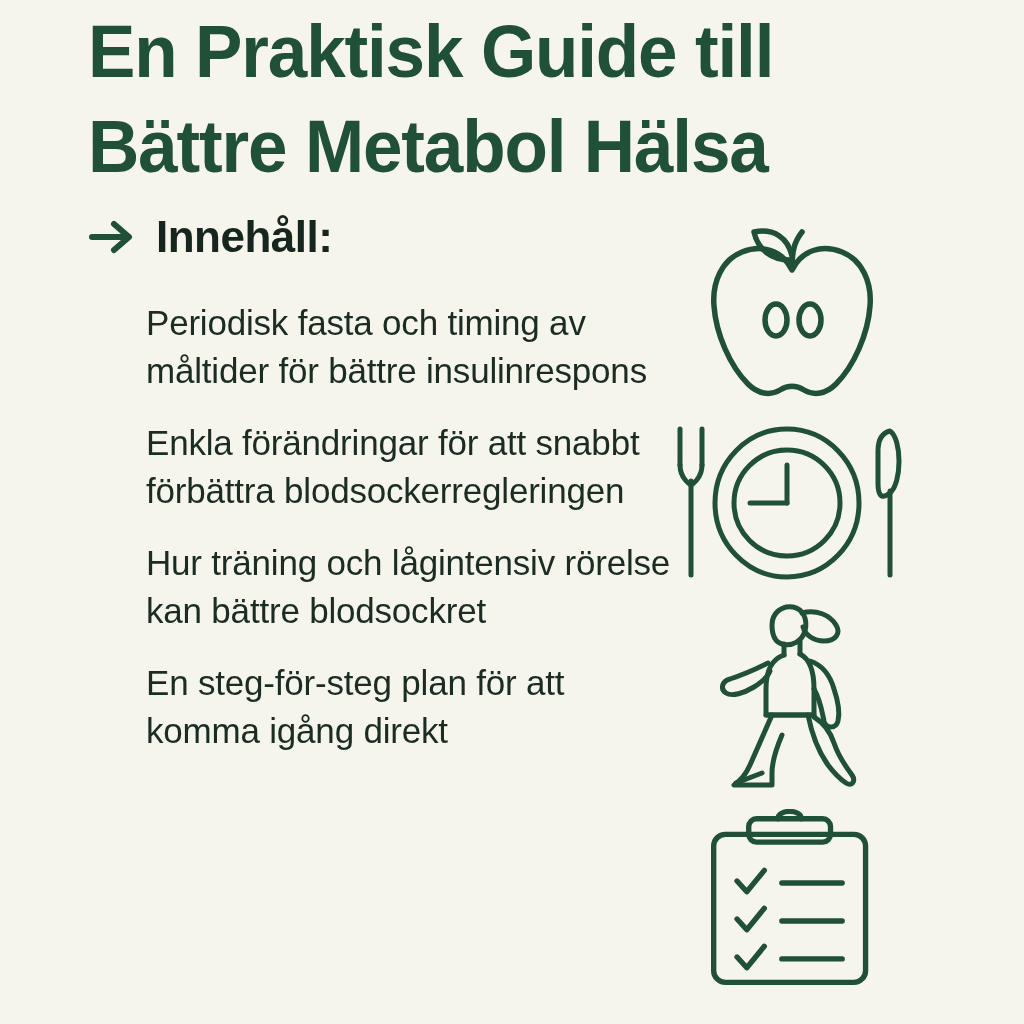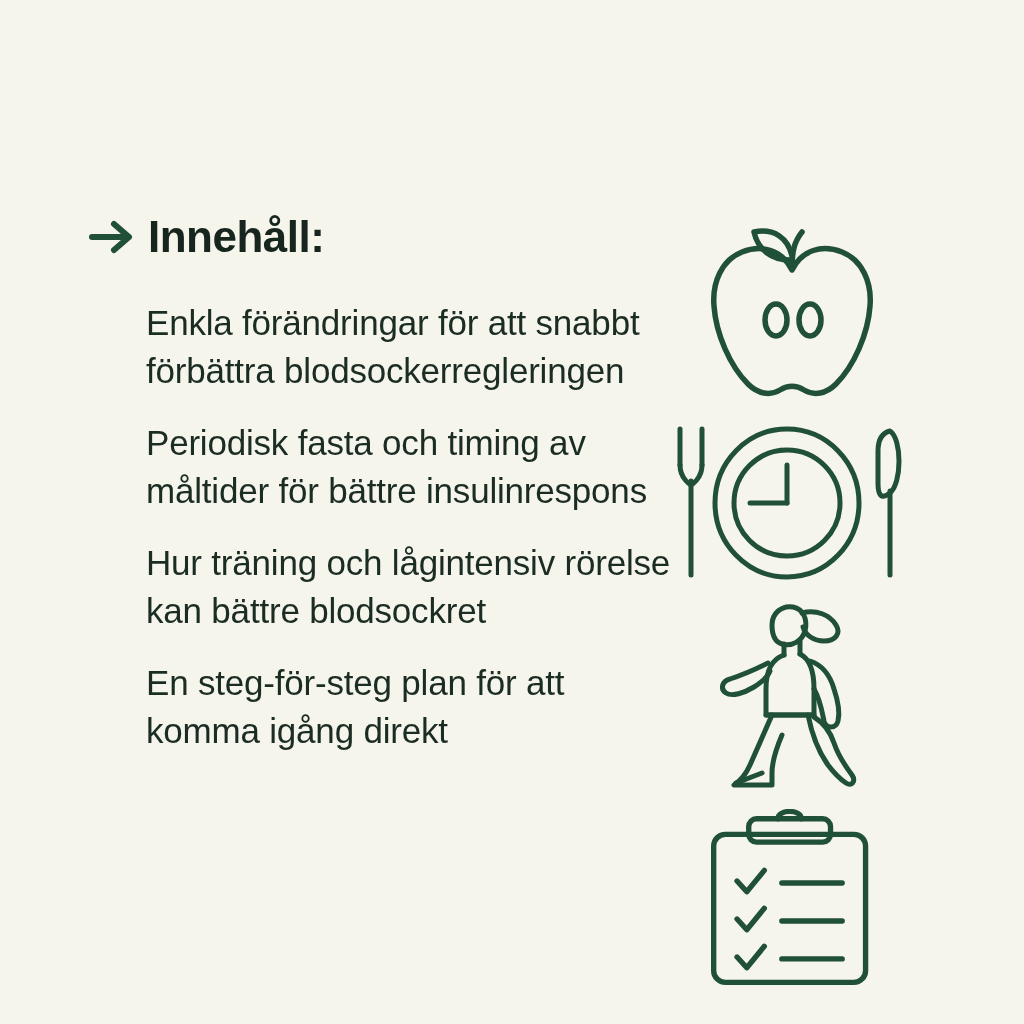--- a/index.html
+++ b/index.html
@@ -43,21 +43,21 @@
     white-space: nowrap;
   }
 
   
   .toc-heading {
     position: absolute;
     left: 88px;
     top: 212px;
     display: flex;
     align-items: center;
-    gap: 12px;
+    gap: 20px;
   }
   .arrow-icon {
     width: 48px;
     height: 40px;
     display: block;
     flex: 0 0 auto;
   }
   .toc-heading-label {
     color: #16251d;
     font-family: "Liberation Sans", sans-serif;
@@ -117,34 +117,38 @@
     stroke-width: 5;
     stroke-linecap: round;
     stroke-linejoin: round;
   }
 </style>
 </head>
 <body>
 
 <div class="poster">
 
+  <div class="title-block">
+    <span class="title-line">En Praktisk Guide till</span>
+    <span class="title-line">Bättre Metabol Hälsa</span>
+  </div>
 
   <div class="toc-heading">
     <span>
       <svg class="arrow-icon" viewBox="0 0 48 40" aria-hidden="true">
         <path class="stroke" style="stroke-width:6" d="M4 20 H40"></path>
         <path class="stroke" style="stroke-width:6" d="M26 7 L41 20 L26 33"></path>
       </svg>
     </span>
     <span class="toc-heading-label">Innehåll:</span>
   </div>
 
   <div class="list-column">
+    <p class="list-item">Periodisk fasta och timing av måltider för bättre insulinrespons</p>
     <p class="list-item">Enkla förändringar för att snabbt förbättra blodsockerregleringen</p>
-    <p class="list-item">Periodisk fasta och timing av måltider för bättre insulinrespons</p>
     <p class="list-item">Hur träning och lågintensiv rörelse kan bättre blodsockret</p>
     <p class="list-item">En steg-för-steg plan för att komma igång direkt</p>
   </div>
 
   <div class="icon-column">
 
     <div class="icon-slot">
       <svg class="icon-apple" viewBox="0 0 180 195" aria-hidden="true">
         <path class="stroke" d="M90 60 C80 40 60 34 40 42 C20 50 10 72 12 96 C14 124 28 156 46 174 C56 184 68 186 78 180 C86 175 94 175 102 180 C112 186 124 184 134 174 C152 156 166 124 168 96 C170 72 160 50 140 42 C120 34 100 40 90 60 Z"></path>
         <path class="stroke" d="M90 58 C90 42 92 32 100 22"></path>

